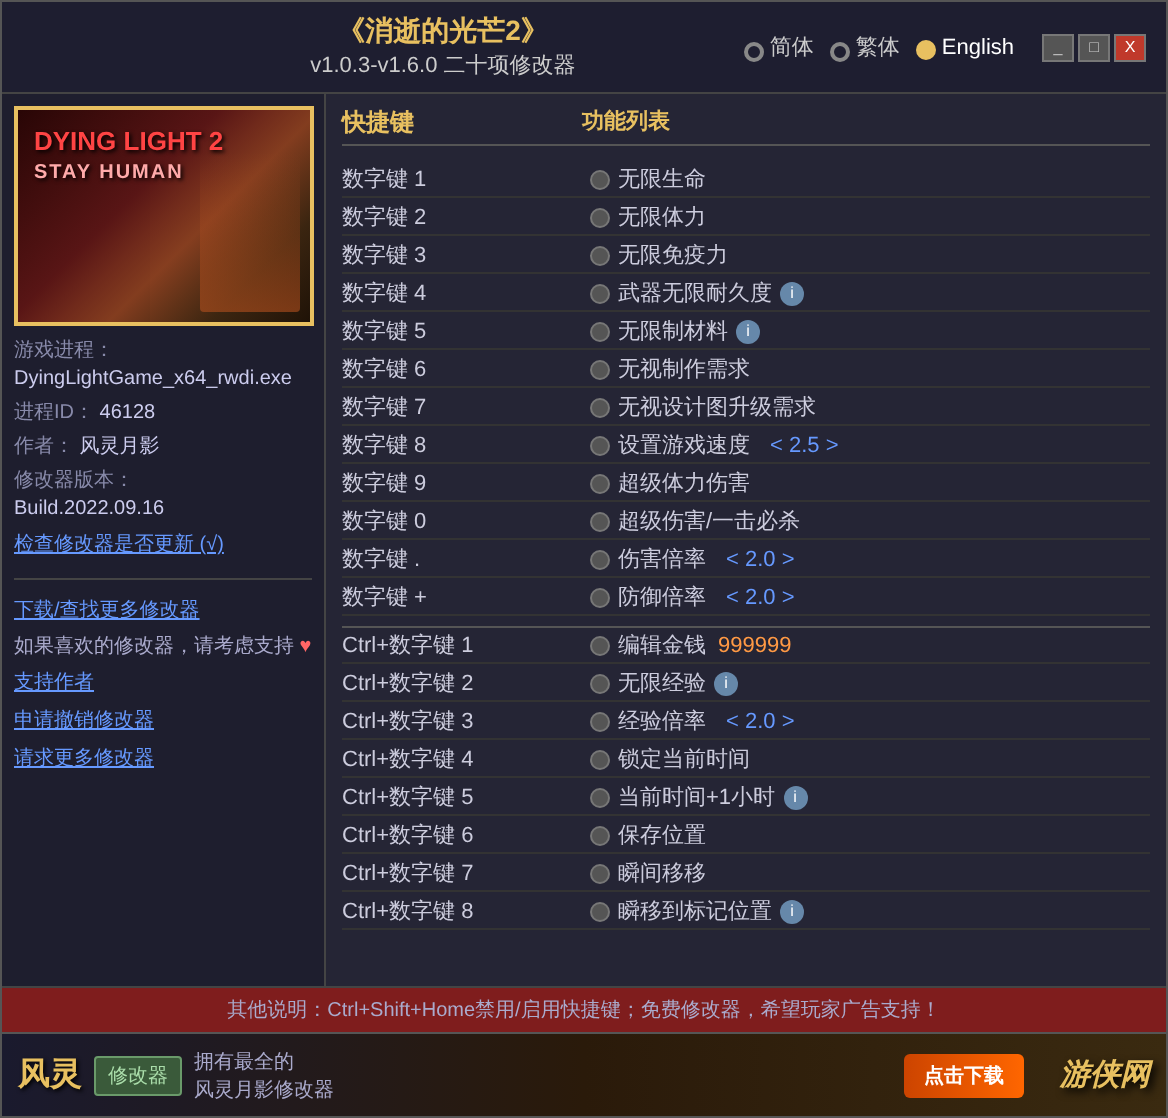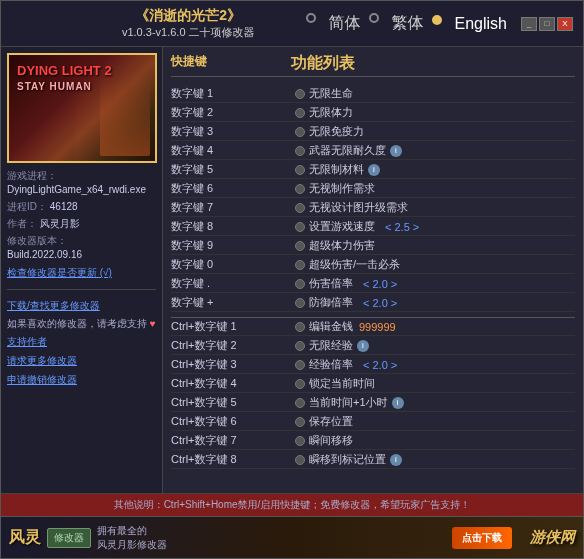--- a/index.html
+++ b/index.html
@@ -45,25 +45,25 @@
       color: #cccccc;
       font-size: 11px;
     }
     .lang-controls {
       display: flex;
       align-items: center;
       gap: 8px;
     }
     .lang-option {
       color: #cccccc;
-      font-size: 16px;
-      cursor: pointer;
-      display: flex;
-      align-items: flex-start;
-      gap: 13px;
+      font-size: 11px;
+      cursor: pointer;
+      display: flex;
+      align-items: flex-end;
+      gap: 3px;
     }
     .lang-option.active {
       color: #ffffff;
     }
     .radio-dot {
       width: 10px;
       height: 10px;
       border-radius: 50%;
       border: 2px solid #888;
       display: inline-block;
@@ -188,21 +188,21 @@
     }
     .col-shortcut {
       width: 120px;
       color: #e8c060;
       font-size: 12px;
       font-weight: bold;
     }
     .col-function {
       flex: 1;
       color: #e8c060;
-      font-size: 16px;
+      font-size: 11px;
       font-weight: bold;
     }
     .hotkey-list {
       display: flex;
       flex-direction: column;
       gap: 1px;
       flex: 1;
       overflow: hidden;
     }
     .hotkey-row {
@@ -390,22 +390,22 @@
 
       <div class="divider"></div>
 
       <div class="info-section">
         <div class="link-item">下载/查找更多修改器</div>
         <div class="support-text">
           <span>如果喜欢的修改器，请考虑支持</span>
           <span class="heart">♥</span>
         </div>
         <div class="link-item">支持作者</div>
+        <div class="link-item">申请撤销修改器</div>
         <div class="link-item">请求更多修改器</div>
-        <div class="link-item">申请撤销修改器</div>
       </div>
     </div>
 
     <div class="right-panel">
       <div class="table-header">
         <span class="col-shortcut">快捷键</span>
         <span class="col-function">功能列表</span>
       </div>
 
       <div class="hotkey-list" id="hotkey-container">

